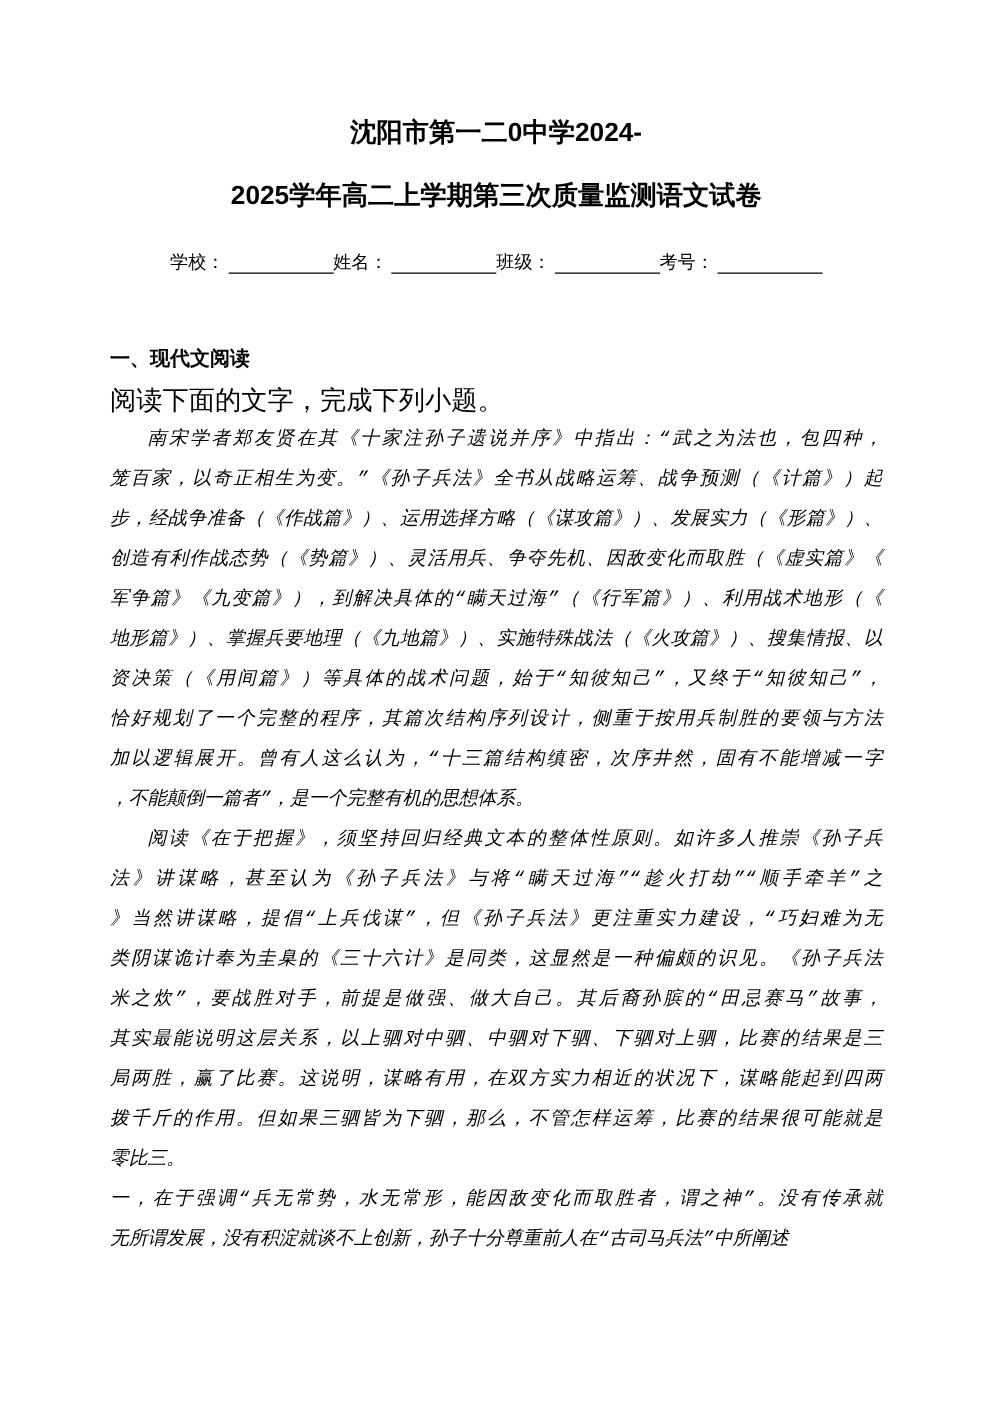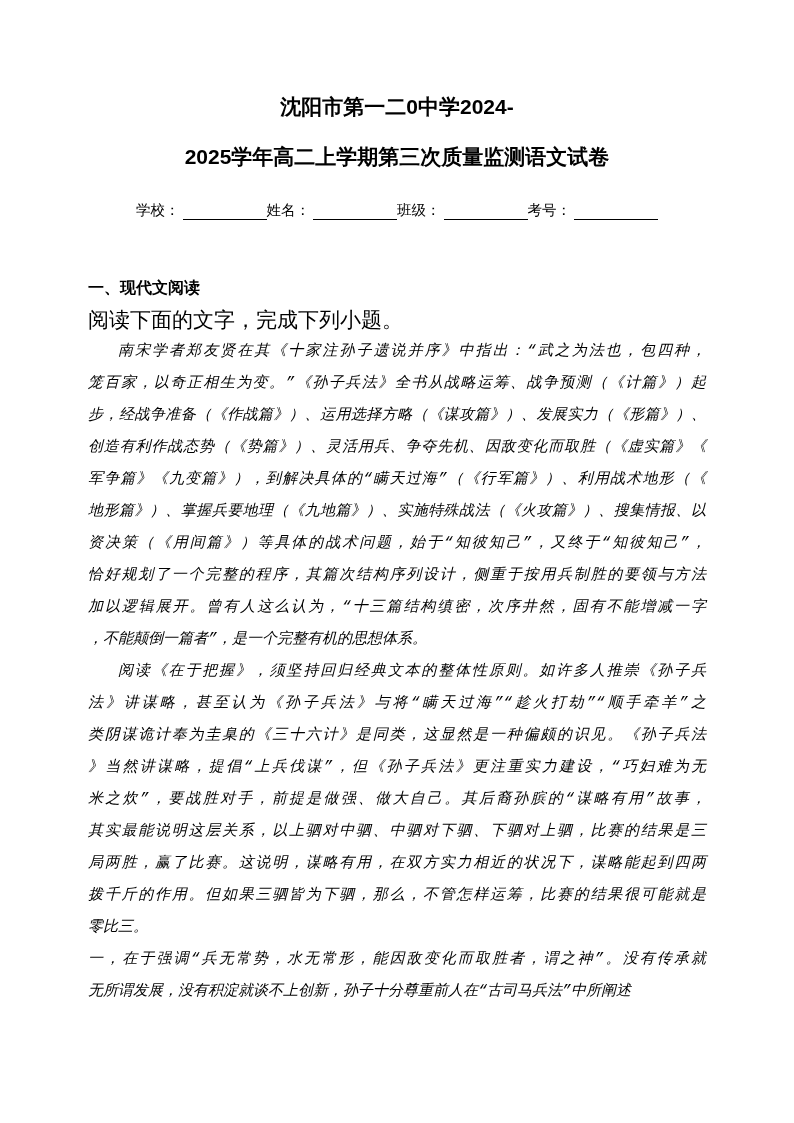--- a/index.html
+++ b/index.html
@@ -39,21 +39,21 @@
     margin-top: 30px;
     display: flex;
     justify-content: center;
     align-items: flex-end;
     font-size: 14.5px;
     font-family: "DejaVu Sans", sans-serif;
     line-height: 20px;
   }
   .field {
     display: flex;
-    align-items: flex-end;
+    align-items: center;
   }
   .field .label {
     white-space: nowrap;
   }
   .field .blank {
     display: inline-block;
     width: 84px;
     height: 17px;
     border-bottom: 1.5px solid #000;
     margin-left: 3px;
@@ -132,23 +132,23 @@
       <div class="pline">步，经战争准备（《作战篇》）、运用选择方略（《谋攻篇》）、发展实力（《形篇》）、</div>
       <div class="pline">创造有利作战态势（《势篇》）、灵活用兵、争夺先机、因敌变化而取胜（《虚实篇》《</div>
       <div class="pline">军争篇》《九变篇》），到解决具体的“瞒天过海”（《行军篇》）、利用战术地形（《</div>
       <div class="pline">地形篇》）、掌握兵要地理（《九地篇》）、实施特殊战法（《火攻篇》）、搜集情报、以</div>
       <div class="pline">资决策（《用间篇》）等具体的战术问题，始于“知彼知己”，又终于“知彼知己”，</div>
       <div class="pline">恰好规划了一个完整的程序，其篇次结构序列设计，侧重于按用兵制胜的要领与方法</div>
       <div class="pline">加以逻辑展开。曾有人这么认为，“十三篇结构缜密，次序井然，固有不能增减一字</div>
       <div class="pline last">，不能颠倒一篇者”，是一个完整有机的思想体系。</div>
       <div class="pline first">阅读《在于把握》，须坚持回归经典文本的整体性原则。如许多人推崇《孙子兵</div>
       <div class="pline">法》讲谋略，甚至认为《孙子兵法》与将“瞒天过海”“趁火打劫”“顺手牵羊”之</div>
+      <div class="pline">》当然讲谋略，提倡“上兵伐谋”，但《孙子兵法》更注重实力建设，“巧妇难为无</div>
       <div class="pline">类阴谋诡计奉为圭臬的《三十六计》是同类，这显然是一种偏颇的识见。《孙子兵法</div>
-      <div class="pline">》当然讲谋略，提倡“上兵伐谋”，但《孙子兵法》更注重实力建设，“巧妇难为无</div>
-      <div class="pline">米之炊”，要战胜对手，前提是做强、做大自己。其后裔孙膑的“谋略有用”故事，</div>
+      <div class="pline">米之炊”，要战胜对手，前提是做强、做大自己。其后裔孙膑的“田忌赛马”故事，</div>
       <div class="pline">其实最能说明这层关系，以上驷对中驷、中驷对下驷、下驷对上驷，比赛的结果是三</div>
       <div class="pline">局两胜，赢了比赛。这说明，谋略有用，在双方实力相近的状况下，谋略能起到四两</div>
       <div class="pline">拨千斤的作用。但如果三驷皆为下驷，那么，不管怎样运筹，比赛的结果很可能就是</div>
       <div class="pline last">零比三。</div>
       <div class="pline">一，在于强调“兵无常势，水无常形，能因敌变化而取胜者，谓之神”。没有传承就</div>
       <div class="pline last">无所谓发展，没有积淀就谈不上创新，孙子十分尊重前人在“古司马兵法”中所阐述</div>
     </div>
 
 </div>
 

